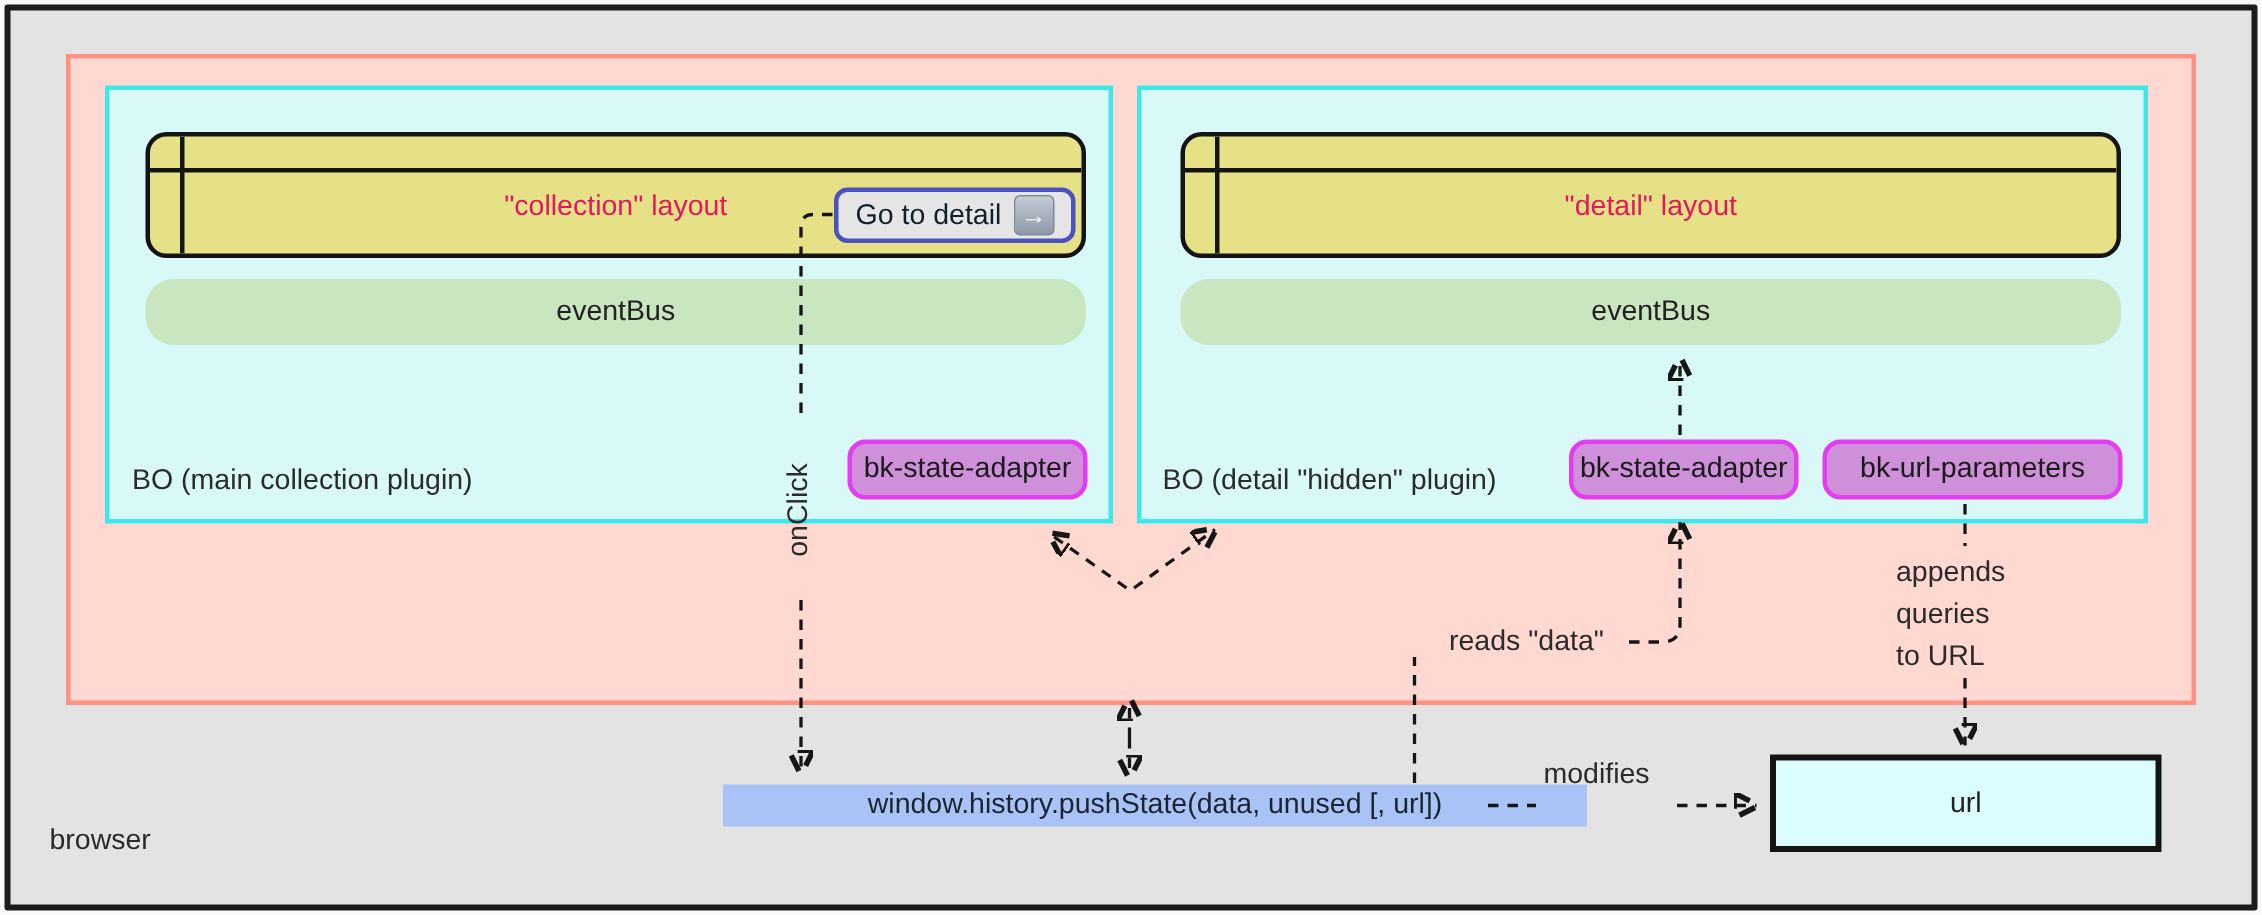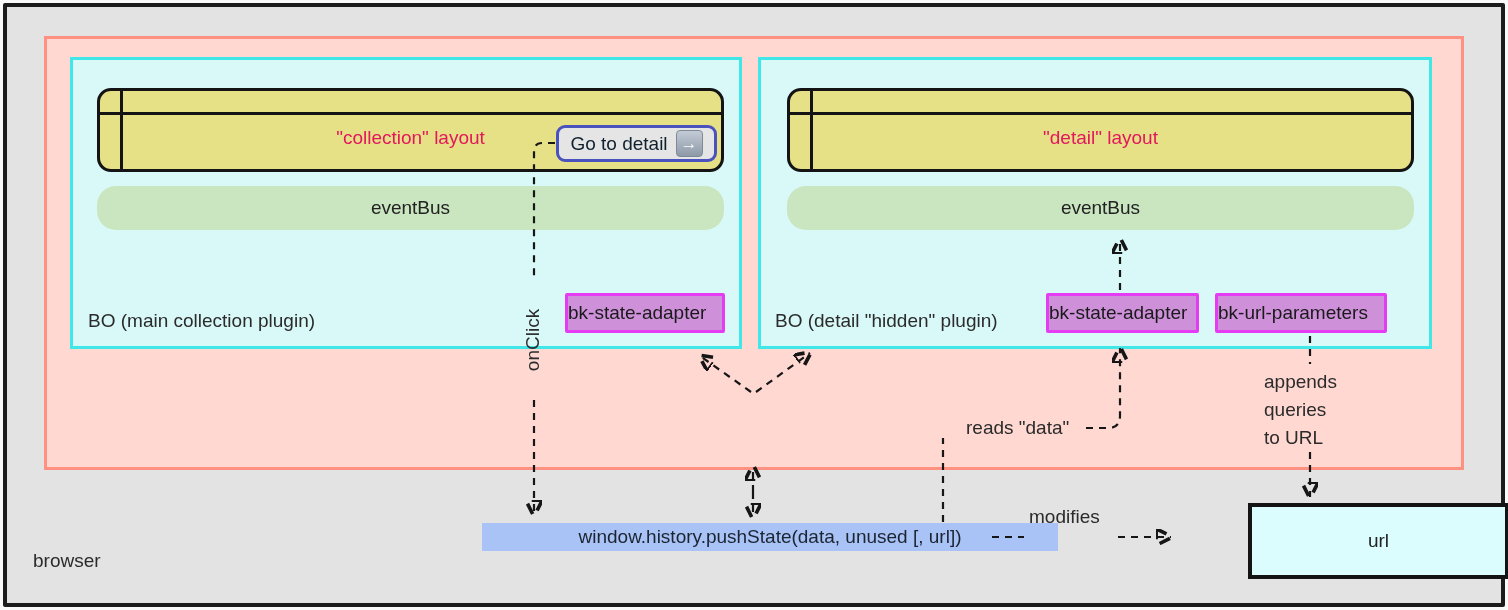--- a/index.html
+++ b/index.html
@@ -21,28 +21,28 @@
   .layout-title{position:absolute;left:0;right:0;top:36px;text-align:center;color:#e2175c;font-size:19px;}
 
   .goto-btn{position:absolute;left:556px;top:125px;width:161px;height:37px;background:#e5e5e5;border:3px solid #4a52bd;border-radius:9px;display:flex;align-items:center;justify-content:center;gap:8px;padding:0;cursor:pointer;}
   .goto-btn .txt{color:#10202e;font-size:19px;font-family:"Liberation Sans",sans-serif;}
   .btn-icon{display:inline-flex;align-items:center;justify-content:center;width:25px;height:25px;border-radius:4px;background:linear-gradient(#c3cbd6,#8e99a8);border:1px solid #7f8a99;color:#ffffff;font-size:17px;font-weight:bold;line-height:1;}
 
   .eventbus{background:#cae6c1;border-radius:19px;text-align:center;color:#222;font-size:19px;line-height:44px;height:44px;}
   .bus-left{left:97px;top:186px;width:627px;}
   .bus-right{left:787px;top:186px;width:627px;}
 
-  .adapter{background:#cd90d9;border:3px solid #e53bf2;border-radius:2px;color:#1a1a1a;font-size:19px;text-align:left;line-height:34px;height:40px;}
+  .adapter{background:#cd90d9;border:3px solid #e53bf2;border-radius:12px;color:#1a1a1a;font-size:19px;text-align:center;line-height:34px;height:40px;}
   .adapter-l{left:565px;top:293px;width:160px;}
   .adapter-r{left:1046px;top:293px;width:153px;}
-  .urlparams{left:1215px;top:293px;width:172px;}
+  .urlparams{left:1215px;top:293px;width:200px;}
 
   .node{background:#dcfdfe;border:3px solid #141414;display:flex;align-items:center;justify-content:center;color:#222;font-size:19px;}
   .listener{left:620px;top:393px;width:263px;height:66px;}
-  .urlbox{left:1248px;top:503px;width:261px;height:76px;border-width:4px;}
+  .urlbox{left:1180px;top:503px;width:261px;height:65px;border-width:4px;}
 
   .pushbar{left:482px;top:523px;width:576px;height:28px;background:#a9c3f7;color:#1b2430;font-size:19px;text-align:center;line-height:28px;}
 
   .onclick-lbl{left:533px;top:340px;transform:translate(-50%,-50%) rotate(-90deg);}
   .reads-lbl{left:966px;top:416px;}
   .modifies-lbl{left:1029px;top:505px;text-align:center;}
   .appends-lbl{left:1264px;top:368px;white-space:pre-line;line-height:28px;}
   .browser-lbl{left:33px;top:549px;}
   .orch-lbl{left:64px;top:425px;}
   .bo-lbl-left{left:88px;top:309px;}

